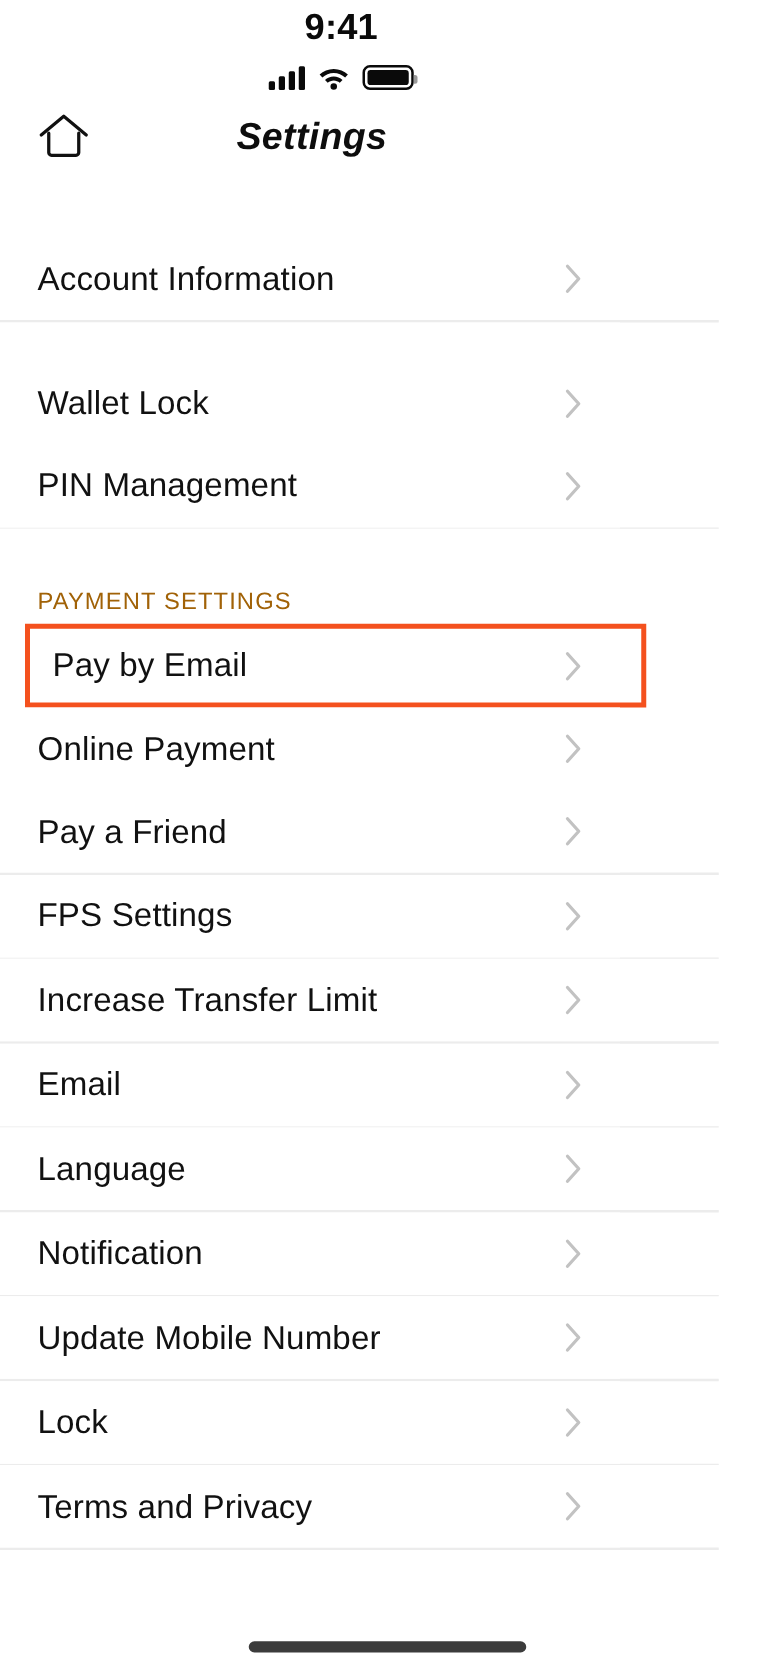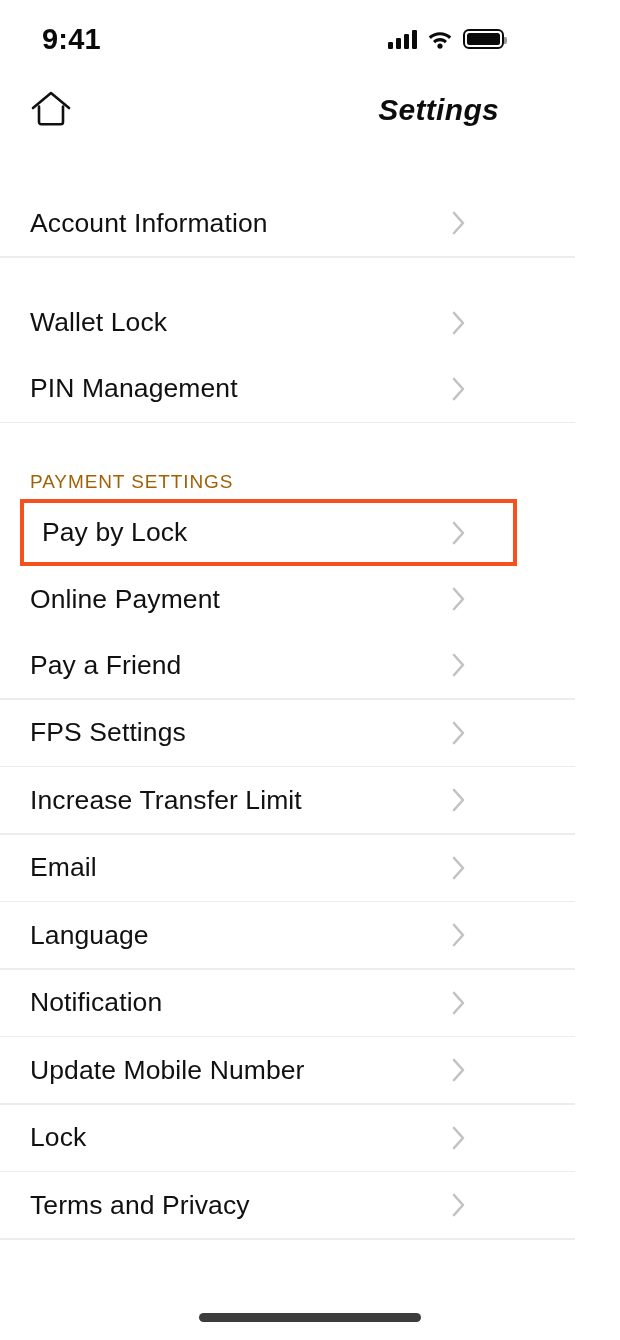--- a/index.html
+++ b/index.html
@@ -20,20 +20,21 @@
   .status-bar {
     position: absolute;
     top: 0; left: 0;
     width: 540px;
     height: 72px;
     display: flex;
     align-items: center;
     justify-content: space-between;
     padding: 0 36px 0 42px;
     box-sizing: border-box;
+    flex-direction: column;
   }
   .status-time {
     font-size: 29px;
     font-weight: bold;
     color: #0a0a0a;
     letter-spacing: 0.2px;
     margin-top: 6px;
   }
   .status-icons {
     display: flex;
@@ -106,21 +107,21 @@
     display: flex;
     align-items: center;
     justify-content: center;
     cursor: pointer;
   }
   .nav-title {
     position: absolute;
     left: 0;
     top: 14px;
     width: 499px;
-    text-align: right;
+    text-align: center;
     font-size: 30px;
     font-weight: bold;
     font-style: italic;
     color: #0d0d0d;
     letter-spacing: 0.3px;
     line-height: 48px;
   }
 
   
   .list {
@@ -259,21 +260,21 @@
       <svg class="chev" viewBox="0 0 20 28">
         <path d="M5 4 L14 14 L5 24" fill="none" stroke="#c2c2c2" stroke-width="2.6" stroke-linecap="round" stroke-linejoin="round"></path>
       </svg>
     </div>
     <div class="divider" style="background: rgb(236, 236, 236);"></div>
     <div class="gap"></div>
     <div class="section-header">
       <span>PAYMENT SETTINGS</span>
     </div>
     <div class="row highlight">
-      <span class="label">Pay by Lock</span>
+      <span class="label">Pay by Email</span>
       <svg class="chev" viewBox="0 0 20 28">
         <path d="M5 4 L14 14 L5 24" fill="none" stroke="#c2c2c2" stroke-width="2.6" stroke-linecap="round" stroke-linejoin="round"></path>
       </svg>
       <div class="highlight-box" style="border-color: rgb(244, 81, 30);"></div>
     </div>
     <div class="row">
       <span class="label">Online Payment</span>
       <svg class="chev" viewBox="0 0 20 28">
         <path d="M5 4 L14 14 L5 24" fill="none" stroke="#c2c2c2" stroke-width="2.6" stroke-linecap="round" stroke-linejoin="round"></path>
       </svg>

